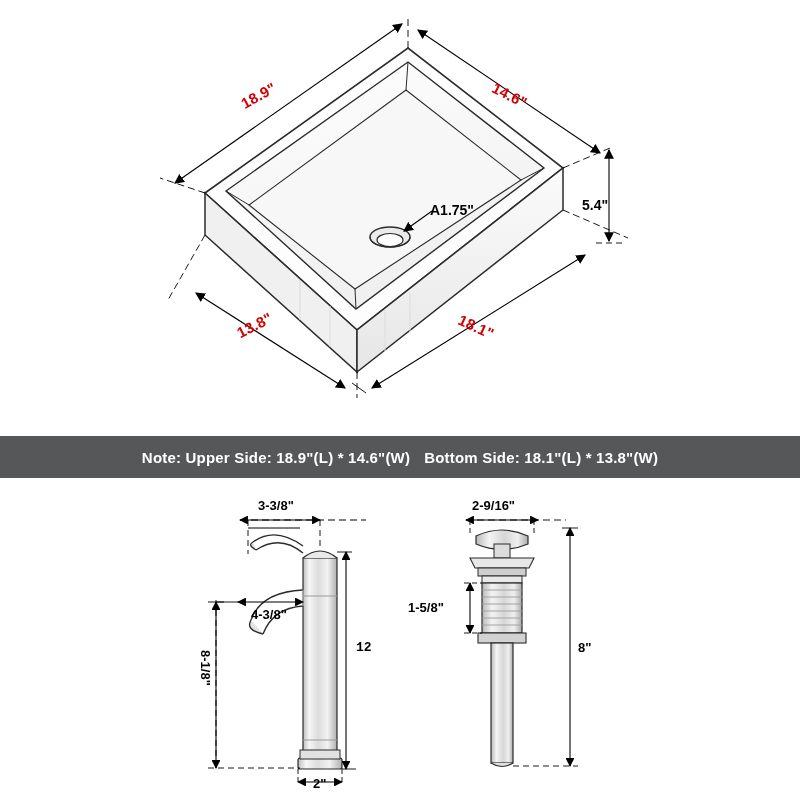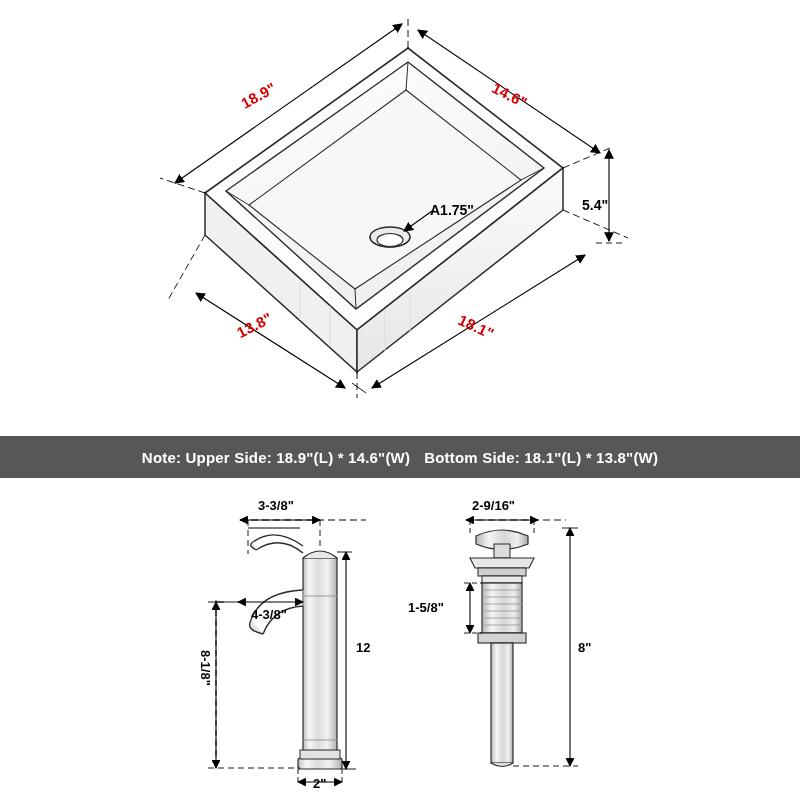--- a/index.html
+++ b/index.html
@@ -247,21 +247,21 @@
       <line x1="464" y1="105" x2="482" y2="105" stroke="#000" stroke-width="0.9" stroke-dasharray="5,3"></line>
       <line x1="464" y1="155" x2="482" y2="155" stroke="#000" stroke-width="0.9" stroke-dasharray="5,3"></line>
 
       <line x1="570" y1="50" x2="570" y2="288" stroke="#000" stroke-width="1.1" marker-start="url(#arr2s)" marker-end="url(#arr2)"></line>
       <line x1="562" y1="50" x2="578" y2="50" stroke="#000" stroke-width="0.9"></line>
       <line x1="513" y1="288" x2="578" y2="288" stroke="#000" stroke-width="0.9" stroke-dasharray="6,4"></line>
     </svg>
 
     <div class="b-lbl" style="left:258px; top:20px;">3-3/8"</div>
     <div class="b-lbl" style="left:251px; top:129px;">4-3/8"</div>
-    <div class="b-lbl" style="left:356px; top:162px;">12</div>
+    <div class="b-lbl" style="left:356px; top:162px;font-family:Liberation Mono, monospace;">12</div>
     <div class="b-lbl" style="left:198px; top:172px;"><span class="vert">8-1/8"</span></div>
     <div class="b-lbl" style="left:313px; top:298px;">2"</div>
 
     <div class="b-lbl" style="left:472px; top:20px;">2-9/16"</div>
     <div class="b-lbl" style="left:408px; top:122px;">1-5/8"</div>
     <div class="b-lbl" style="left:578px; top:162px;">8"</div>
   </div>
 
 </div>
 

